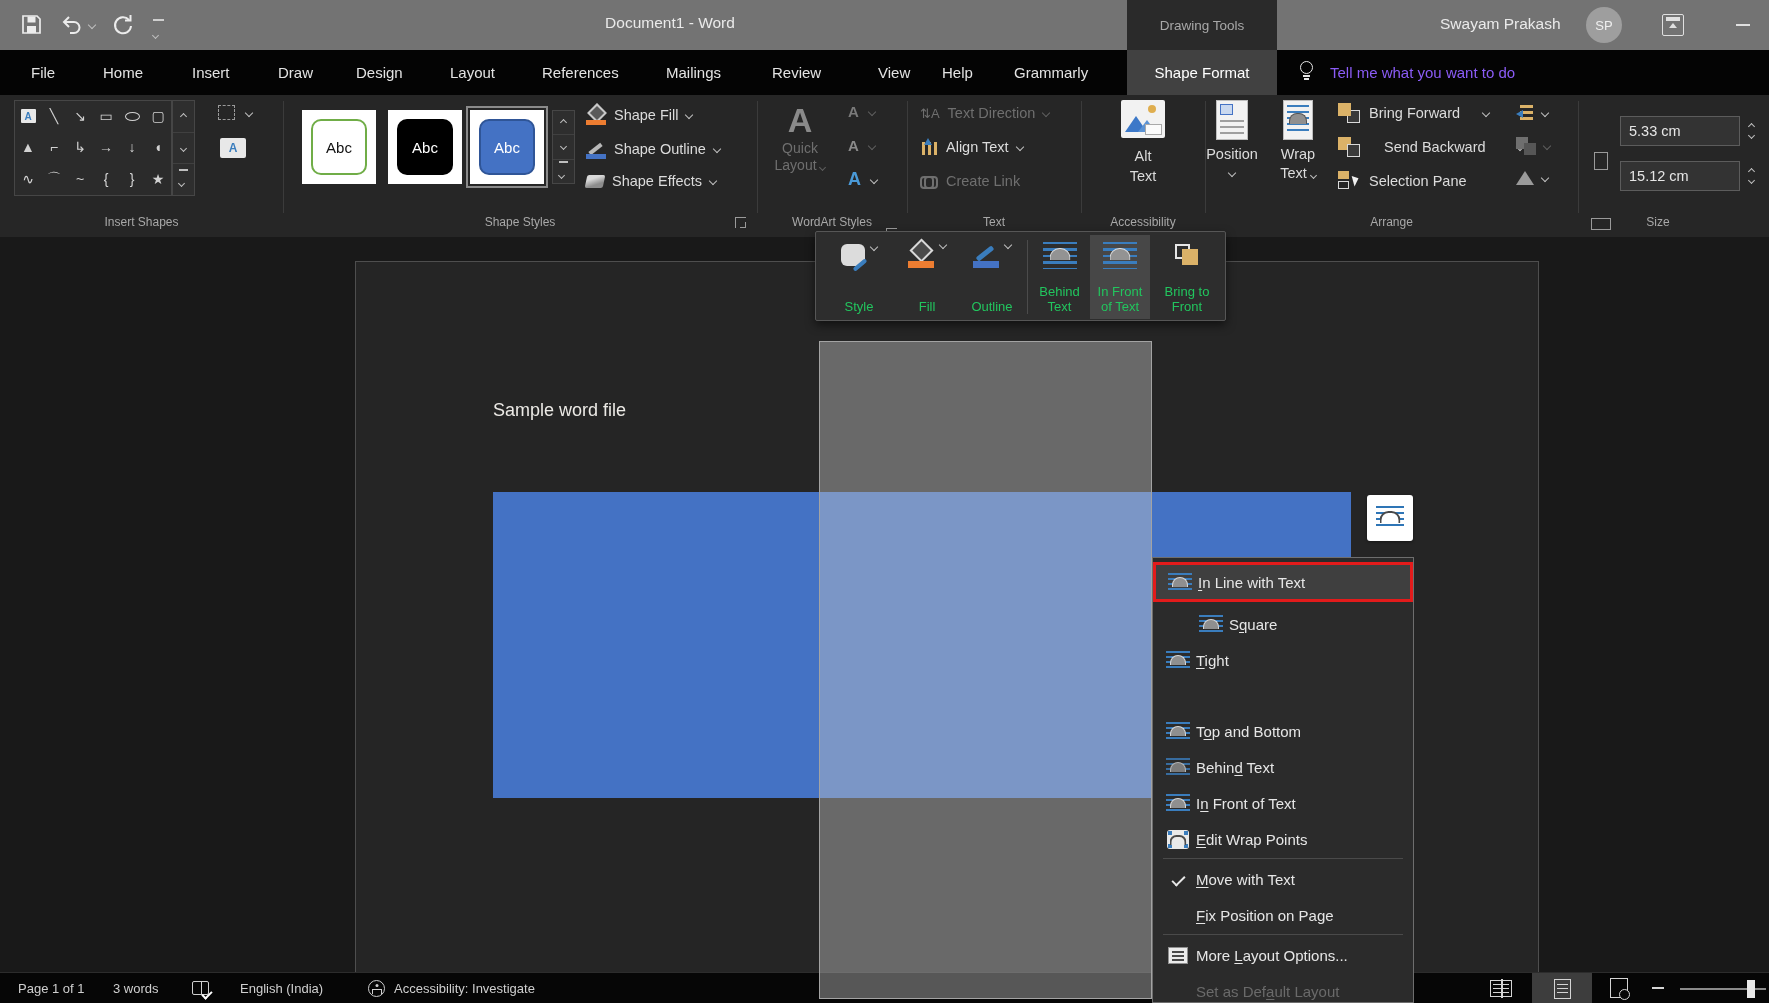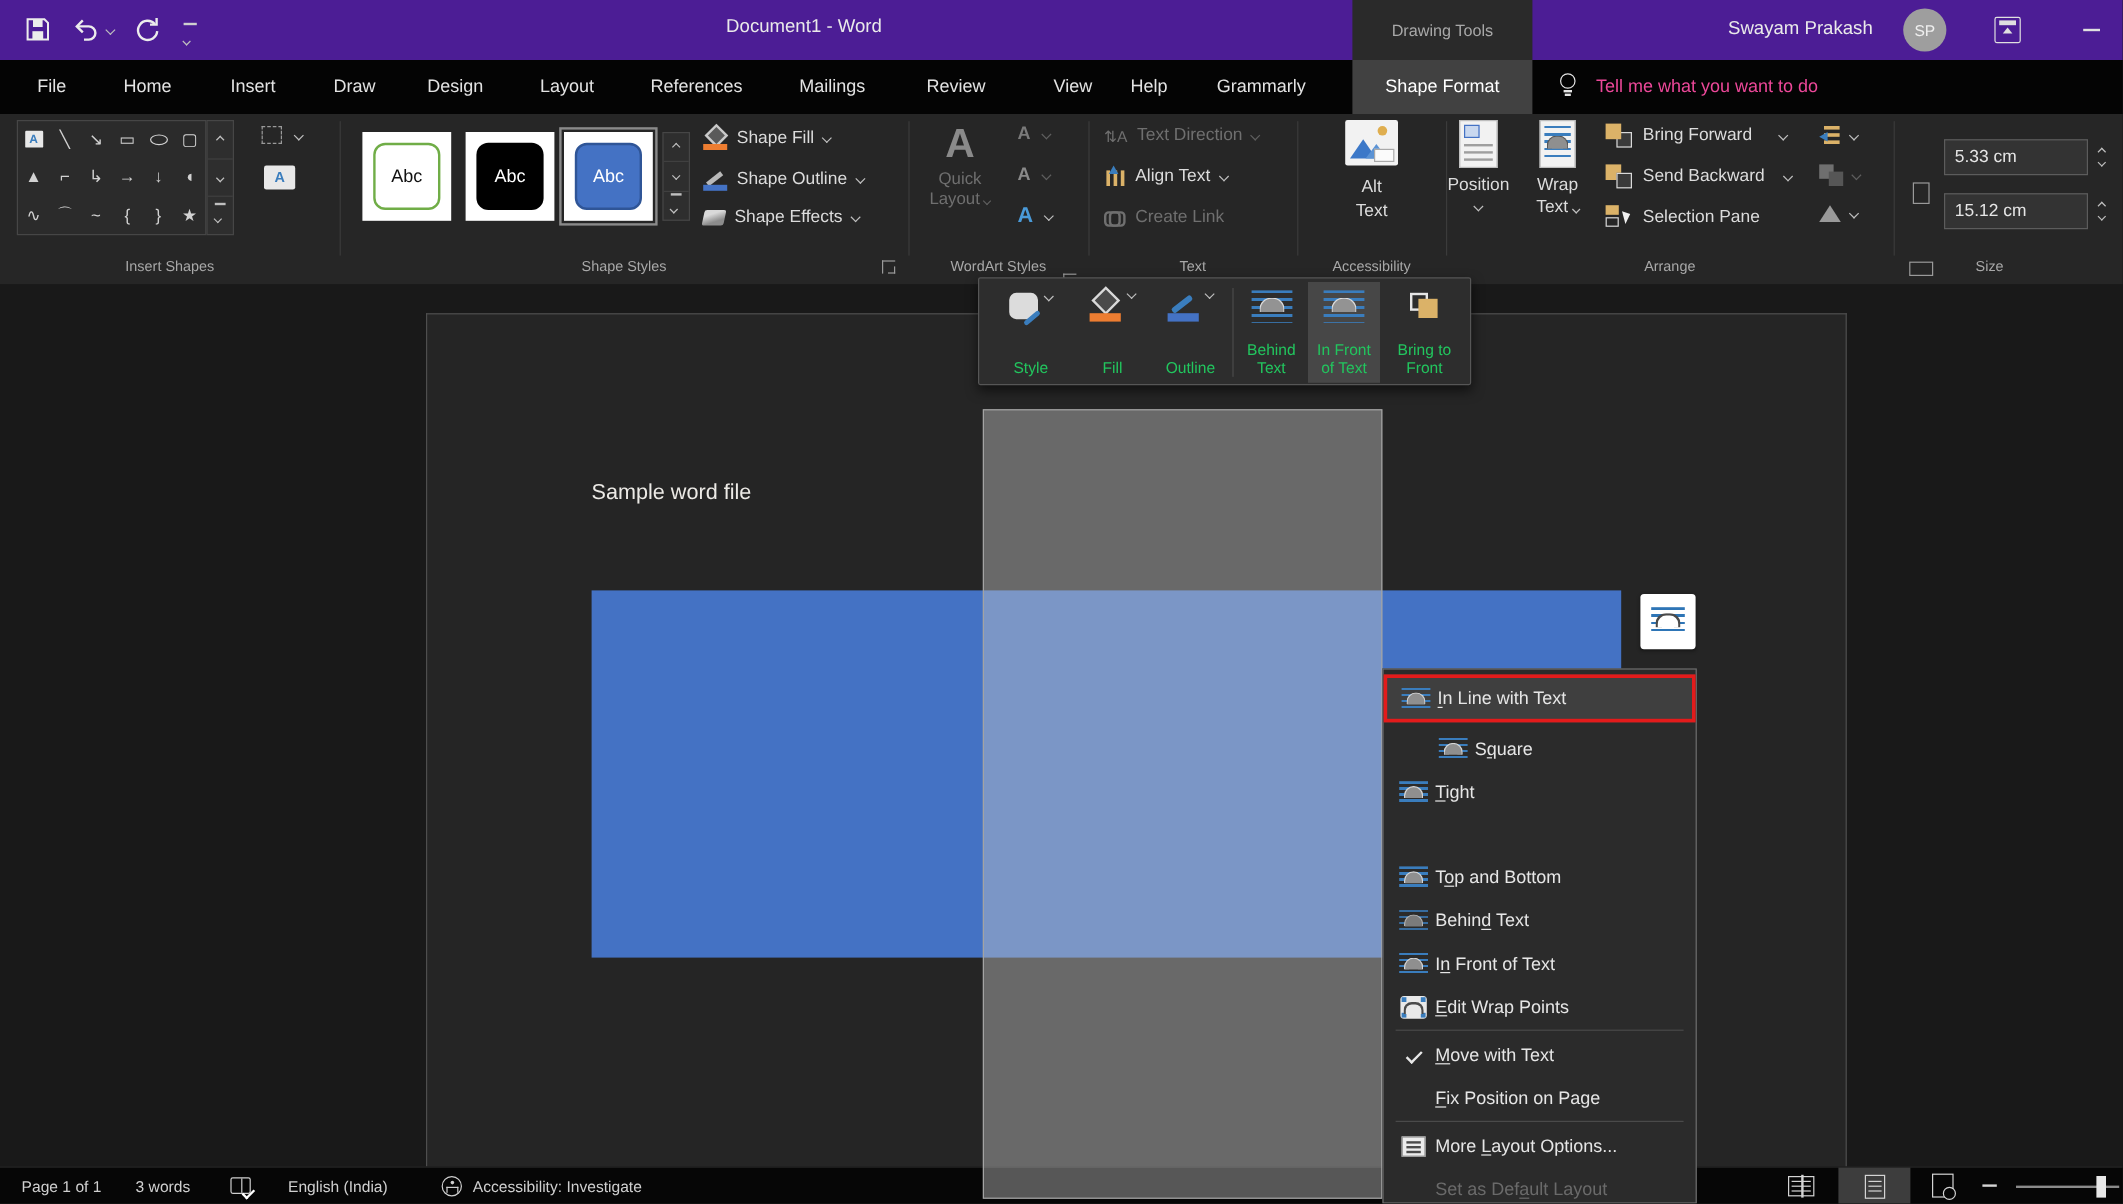--- a/index.html
+++ b/index.html
@@ -34,21 +34,21 @@
   .ewp::after { content:""; position:absolute; left:50%; top:5px; transform:translateX(-50%);
         width:13px; height:8px; background:#e9e9e9; border:2px solid #4a4a4a; border-bottom:none;
         border-radius:7px 7px 0 0; }
   .ewp::before { content:""; position:absolute; left:1px; top:1px; width:4px; height:4px; background:#3a7dbd;
         box-shadow:16px 0 #3a7dbd, 0 13px #3a7dbd, 16px 13px #3a7dbd; }
   .mlo { width:20px; height:17px; background:#ececec; border:1px solid #8f8f8f; position:relative; }
   .mlo::after { content:""; position:absolute; left:3px; top:3px; width:12px; height:2px; background:#4a4a4a;
         box-shadow:0 4px #4a4a4a, 0 8px #4a4a4a; }
 
   
-  .titlebar { left:0; top:0; width:1769px; height:50px; background:#4c1d95; }
+  .titlebar { left:0; top:0; width:1769px; height:50px; background:#737373; }
   .tb-txt { color:#eaeaea; font-size:15.5px; }
   .ctx-strip { left:1127px; top:0; width:150px; height:50px; background:#2a2a2a; color:#a8a8a8;
         font-size:13.5px; display:flex; align-items:center; justify-content:center; }
   .avatar { left:1586px; top:7px; width:36px; height:36px; border-radius:50%; background:#9e9e9e;
         color:#efefef; font-size:13px; display:flex; align-items:center; justify-content:center; }
 
   
   .tabbar { left:0; top:50px; width:1769px; height:45px; background:#040404; }
   .tab { position:absolute; top:0; height:45px; display:flex; align-items:center; color:#e3e3e3; font-size:15px; }
   .tab-active { left:1127px; top:0; width:150px; height:45px; background:#414141; color:#fff;
@@ -270,21 +270,21 @@
     <span class="tab" style="left:772px;">Review</span>
     <span class="tab" style="left:878px;">View</span>
     <span class="tab" style="left:942px;">Help</span>
     <span class="tab" style="left:1014px;">Grammarly</span>
     <div class="abs tab-active">Shape Format</div>
     <div class="abs" style="left:1300px;top:11px;">
       <div style="width:13px;height:13px;border:1.6px solid #e6e6e6;border-radius:50%;"></div>
       <div style="margin:1px auto 0;width:7px;height:2px;background:#e6e6e6;"></div>
       <div style="margin:1px auto 0;width:5px;height:1.6px;background:#e6e6e6;"></div>
     </div>
-    <span class="tab" style="left:1330px;color:#ec4899;">Tell me what you want to do</span>
+    <span class="tab" style="left:1330px;color:#8b5cf6;">Tell me what you want to do</span>
   </div>
 
   <div class="abs ribbon">
     <div class="gdiv" style="left:283px;"></div>
     <div class="gdiv" style="left:757px;"></div>
     <div class="gdiv" style="left:907px;"></div>
     <div class="gdiv" style="left:1081px;"></div>
     <div class="gdiv" style="left:1205px;"></div>
     <div class="gdiv" style="left:1578px;"></div>
 
@@ -473,21 +473,21 @@
       </div>
     </div>
     <div class="abs" style="left:1338px;top:8px;display:flex;gap:9px;align-items:center;">
       <span class="sq2">
           <span class="b wht" style="right:0;bottom:0;"></span>
           <span class="a tan" style="left:0;top:0;"></span>
         </span>
       <span class="rtxt">Bring Forward</span>
       <span class="cv" style="margin-left:14px;"></span>
     </div>
-    <div class="abs" style="left:1338px;top:42px;display:flex;gap:9px;align-items:center;">
+    <div class="abs" style="left:1338px;top:42px;display:flex;gap:24px;align-items:center;">
       <span class="sq2">
           <span class="a tan" style="left:0;top:0;"></span>
           <span class="b wht" style="right:0;bottom:0;"></span>
         </span>
       <span class="rtxt">Send Backward</span>
       <span class="cv" style="margin-left:7px;"></span>
     </div>
     <div class="abs" style="left:1338px;top:76px;display:flex;gap:9px;align-items:center;">
       <span class="selpic">
           <span class="r1"></span>

